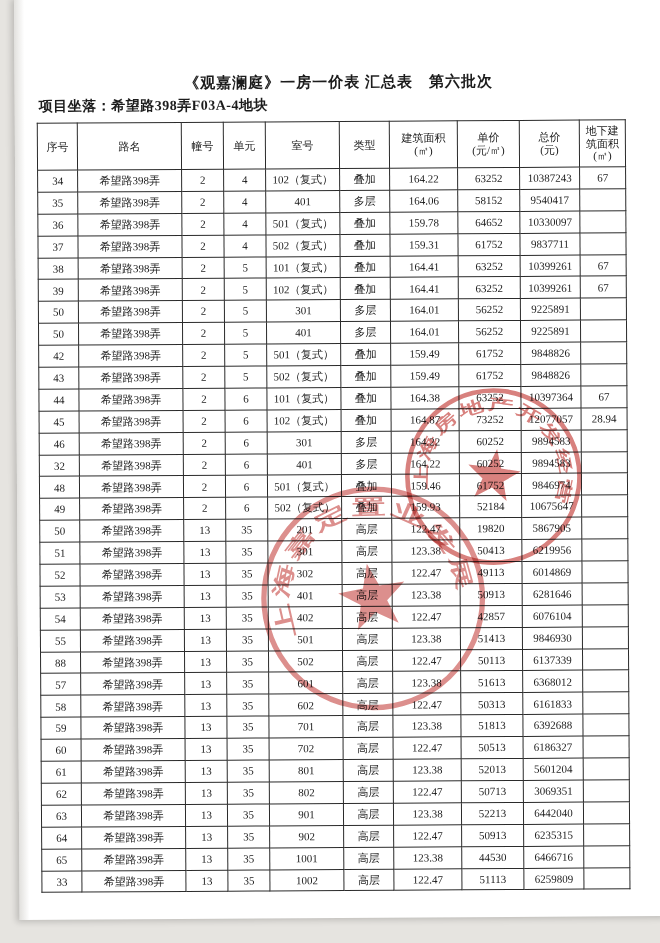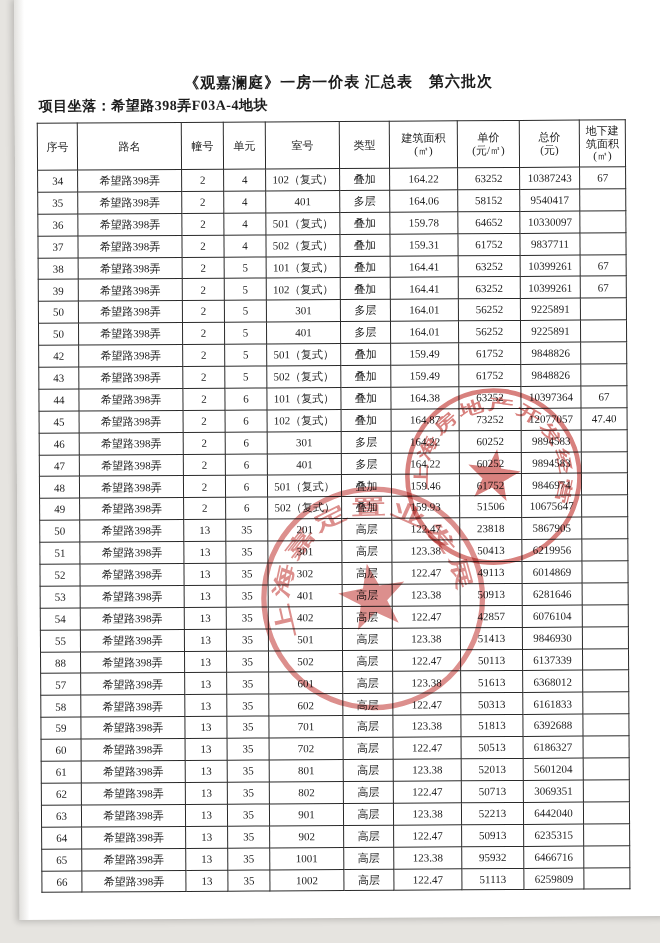--- a/index.html
+++ b/index.html
@@ -234,36 +234,36 @@
         <tr>
           <td>45</td>
           <td>希望路398弄</td>
           <td>2</td>
           <td>6</td>
           <td>102（复式）</td>
           <td>叠加</td>
           <td>164.87</td>
           <td>73252</td>
           <td>12077057</td>
-          <td>47.40</td>
+          <td>28.94</td>
         </tr>
         <tr>
           <td>46</td>
           <td>希望路398弄</td>
           <td>2</td>
           <td>6</td>
           <td>301</td>
           <td>多层</td>
           <td>164.22</td>
           <td>60252</td>
           <td>9894583</td>
           <td></td>
         </tr>
         <tr>
-          <td>47</td>
+          <td>32</td>
           <td>希望路398弄</td>
           <td>2</td>
           <td>6</td>
           <td>401</td>
           <td>多层</td>
           <td>164.22</td>
           <td>60252</td>
           <td>9894583</td>
           <td></td>
         </tr>
@@ -280,33 +280,33 @@
           <td></td>
         </tr>
         <tr>
           <td>49</td>
           <td>希望路398弄</td>
           <td>2</td>
           <td>6</td>
           <td>502（复式）</td>
           <td>叠加</td>
           <td>159.93</td>
-          <td>51506</td>
+          <td>52184</td>
           <td>10675647</td>
           <td></td>
         </tr>
         <tr>
           <td>50</td>
           <td>希望路398弄</td>
           <td>13</td>
           <td>35</td>
           <td>201</td>
           <td>高层</td>
           <td>122.47</td>
-          <td>23818</td>
+          <td>19820</td>
           <td>5867905</td>
           <td></td>
         </tr>
         <tr>
           <td>51</td>
           <td>希望路398弄</td>
           <td>13</td>
           <td>35</td>
           <td>301</td>
           <td>高层</td>
@@ -472,26 +472,26 @@
           <td></td>
         </tr>
         <tr>
           <td>65</td>
           <td>希望路398弄</td>
           <td>13</td>
           <td>35</td>
           <td>1001</td>
           <td>高层</td>
           <td>123.38</td>
-          <td>95932</td>
+          <td>44530</td>
           <td>6466716</td>
           <td></td>
         </tr>
         <tr>
-          <td>66</td>
+          <td>33</td>
           <td>希望路398弄</td>
           <td>13</td>
           <td>35</td>
           <td>1002</td>
           <td>高层</td>
           <td>122.47</td>
           <td>51113</td>
           <td>6259809</td>
           <td></td>
         </tr>

